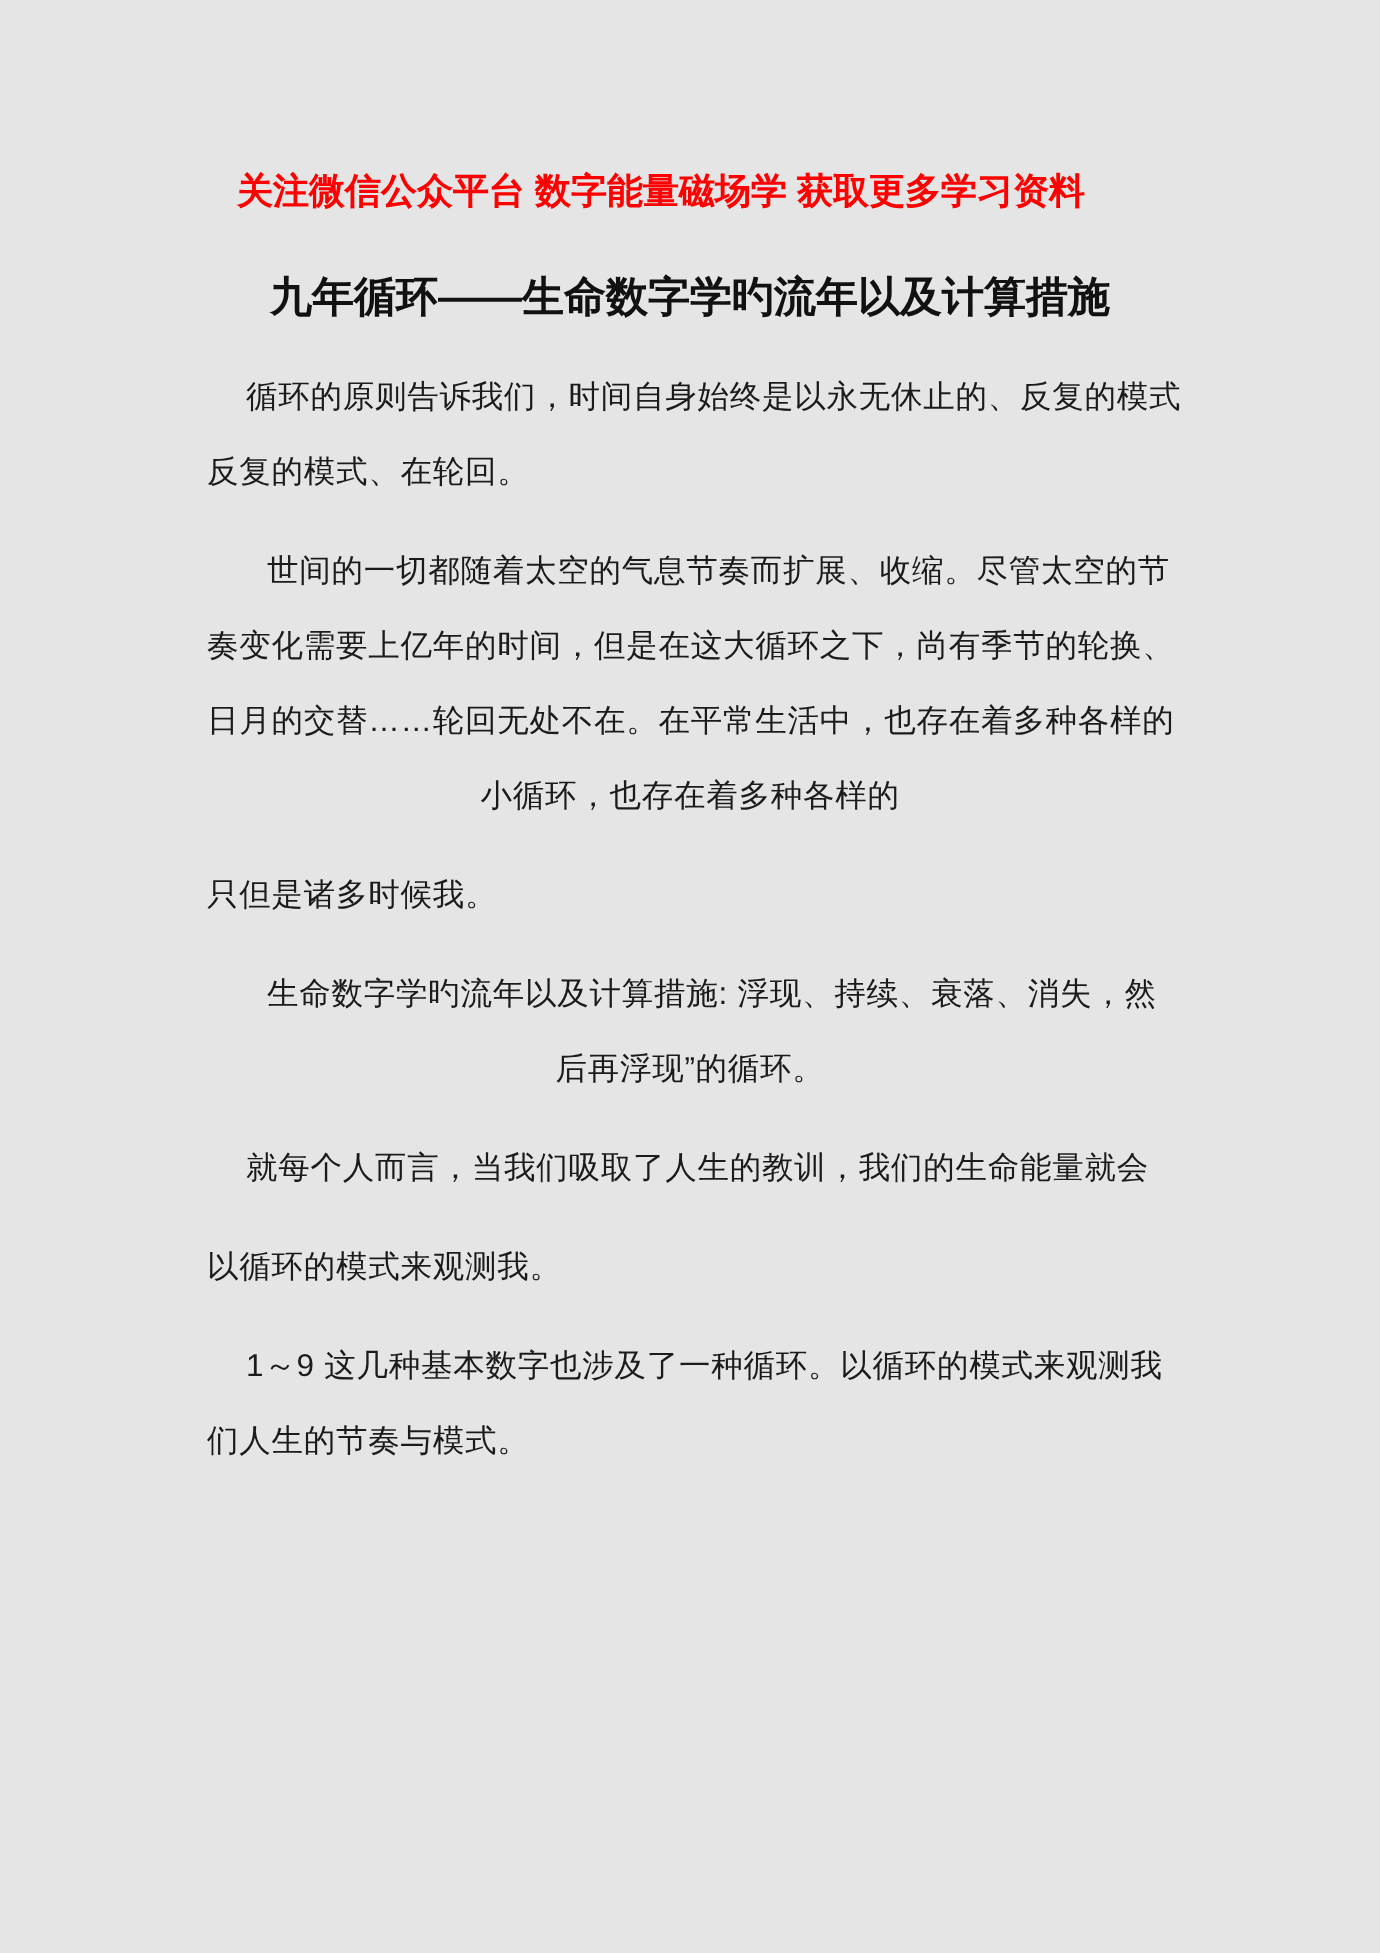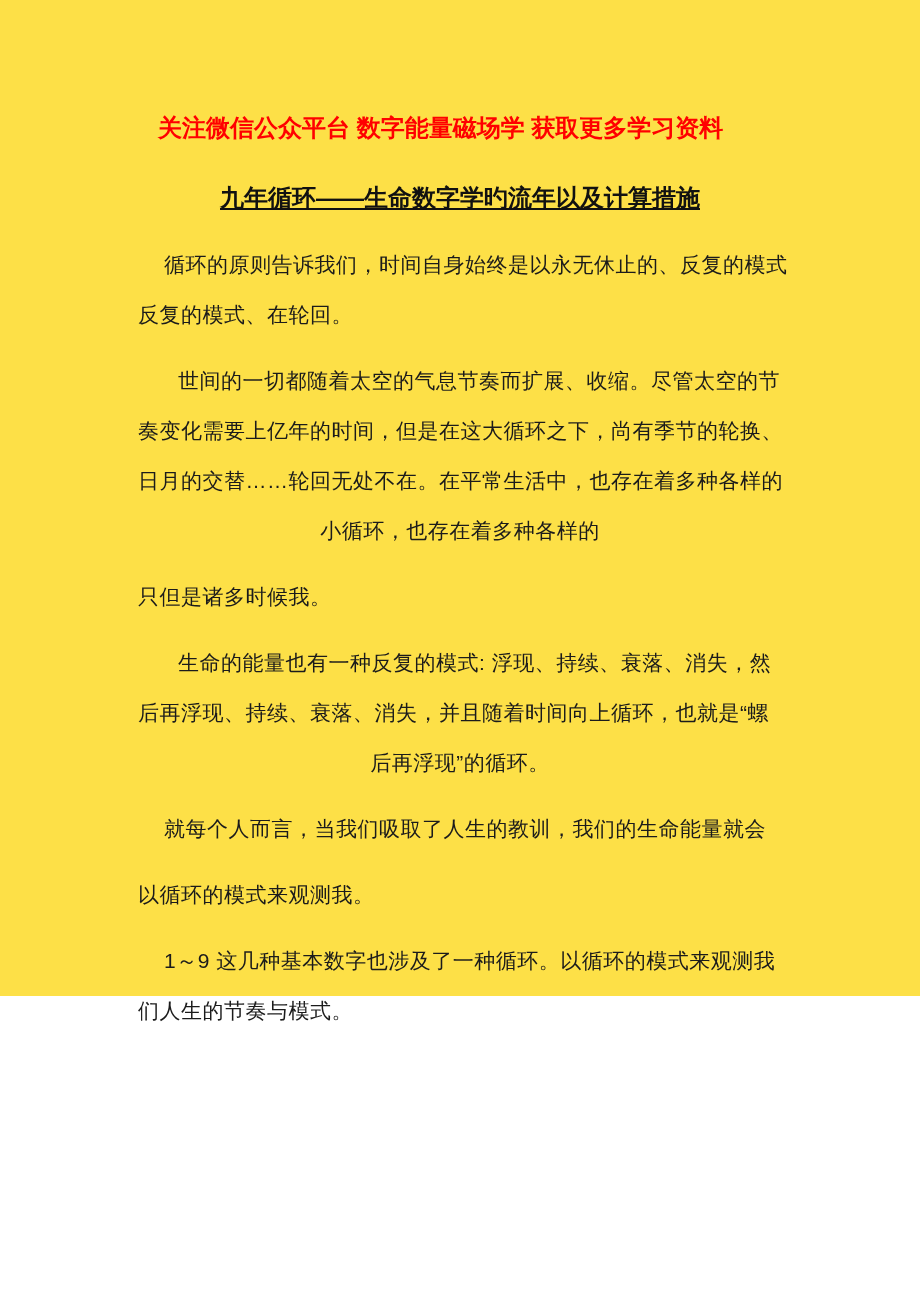--- a/index.html
+++ b/index.html
@@ -10,40 +10,39 @@
   body {
     width: 920px;
     height: 1302px;
     overflow: hidden;
     font-family: "Liberation Sans", "DejaVu Sans", sans-serif;
     color: #1b1b1b;
   }
   .page {
     box-sizing: border-box;
     width: 920px;
-    height: 996px;
+    height: 1302px;
     padding: 112px 138px 0 138px;
-    background: #fde047;
+    background: #e5e5e5;
   }
   .red-header {
     font-size: 24px;
     font-weight: bold;
     line-height: 32px;
     padding-left: 20px;
     white-space: nowrap;
   }
   .doc-title {
     margin-top: 38px;
-    font-size: 24px;
+    font-size: 28px;
     font-weight: bold;
     line-height: 32px;
     text-align: center;
     color: #111111;
     white-space: nowrap;
-    text-decoration: underline;
   }
   .document-body {
     margin-top: 26px;
   }
   .paragraph {
     margin-bottom: 16px;
   }
   .line {
     font-size: 21px;
     letter-spacing: 0.5px;
@@ -74,22 +73,21 @@
       <div class="paragraph">
         <div class="line indent2">世间的一切都随着太空的气息节奏而扩展、收缩。尽管太空的节</div>
         <div class="line">奏变化需要上亿年的时间，但是在这大循环之下，尚有季节的轮换、</div>
         <div class="line">日月的交替……轮回无处不在。在平常生活中，也存在着多种各样的</div>
         <div class="line center">小循环，也存在着多种各样的</div>
       </div>
       <div class="paragraph">
         <div class="line">只但是诸多时候我。</div>
       </div>
       <div class="paragraph">
-        <div class="line indent2">生命的能量也有一种反复的模式: 浮现、持续、衰落、消失，然</div>
-        <div class="line">后再浮现、持续、衰落、消失，并且随着时间向上循环，也就是“螺</div>
+        <div class="line indent2">生命数字学旳流年以及计算措施: 浮现、持续、衰落、消失，然</div>
         <div class="line center">后再浮现”的循环。</div>
       </div>
       <div class="paragraph">
         <div class="line indent1">就每个人而言，当我们吸取了人生的教训，我们的生命能量就会</div>
       </div>
       <div class="paragraph">
         <div class="line">以循环的模式来观测我。</div>
       </div>
       <div class="paragraph">
         <div class="line indent1">1～9 这几种基本数字也涉及了一种循环。以循环的模式来观测我</div>

